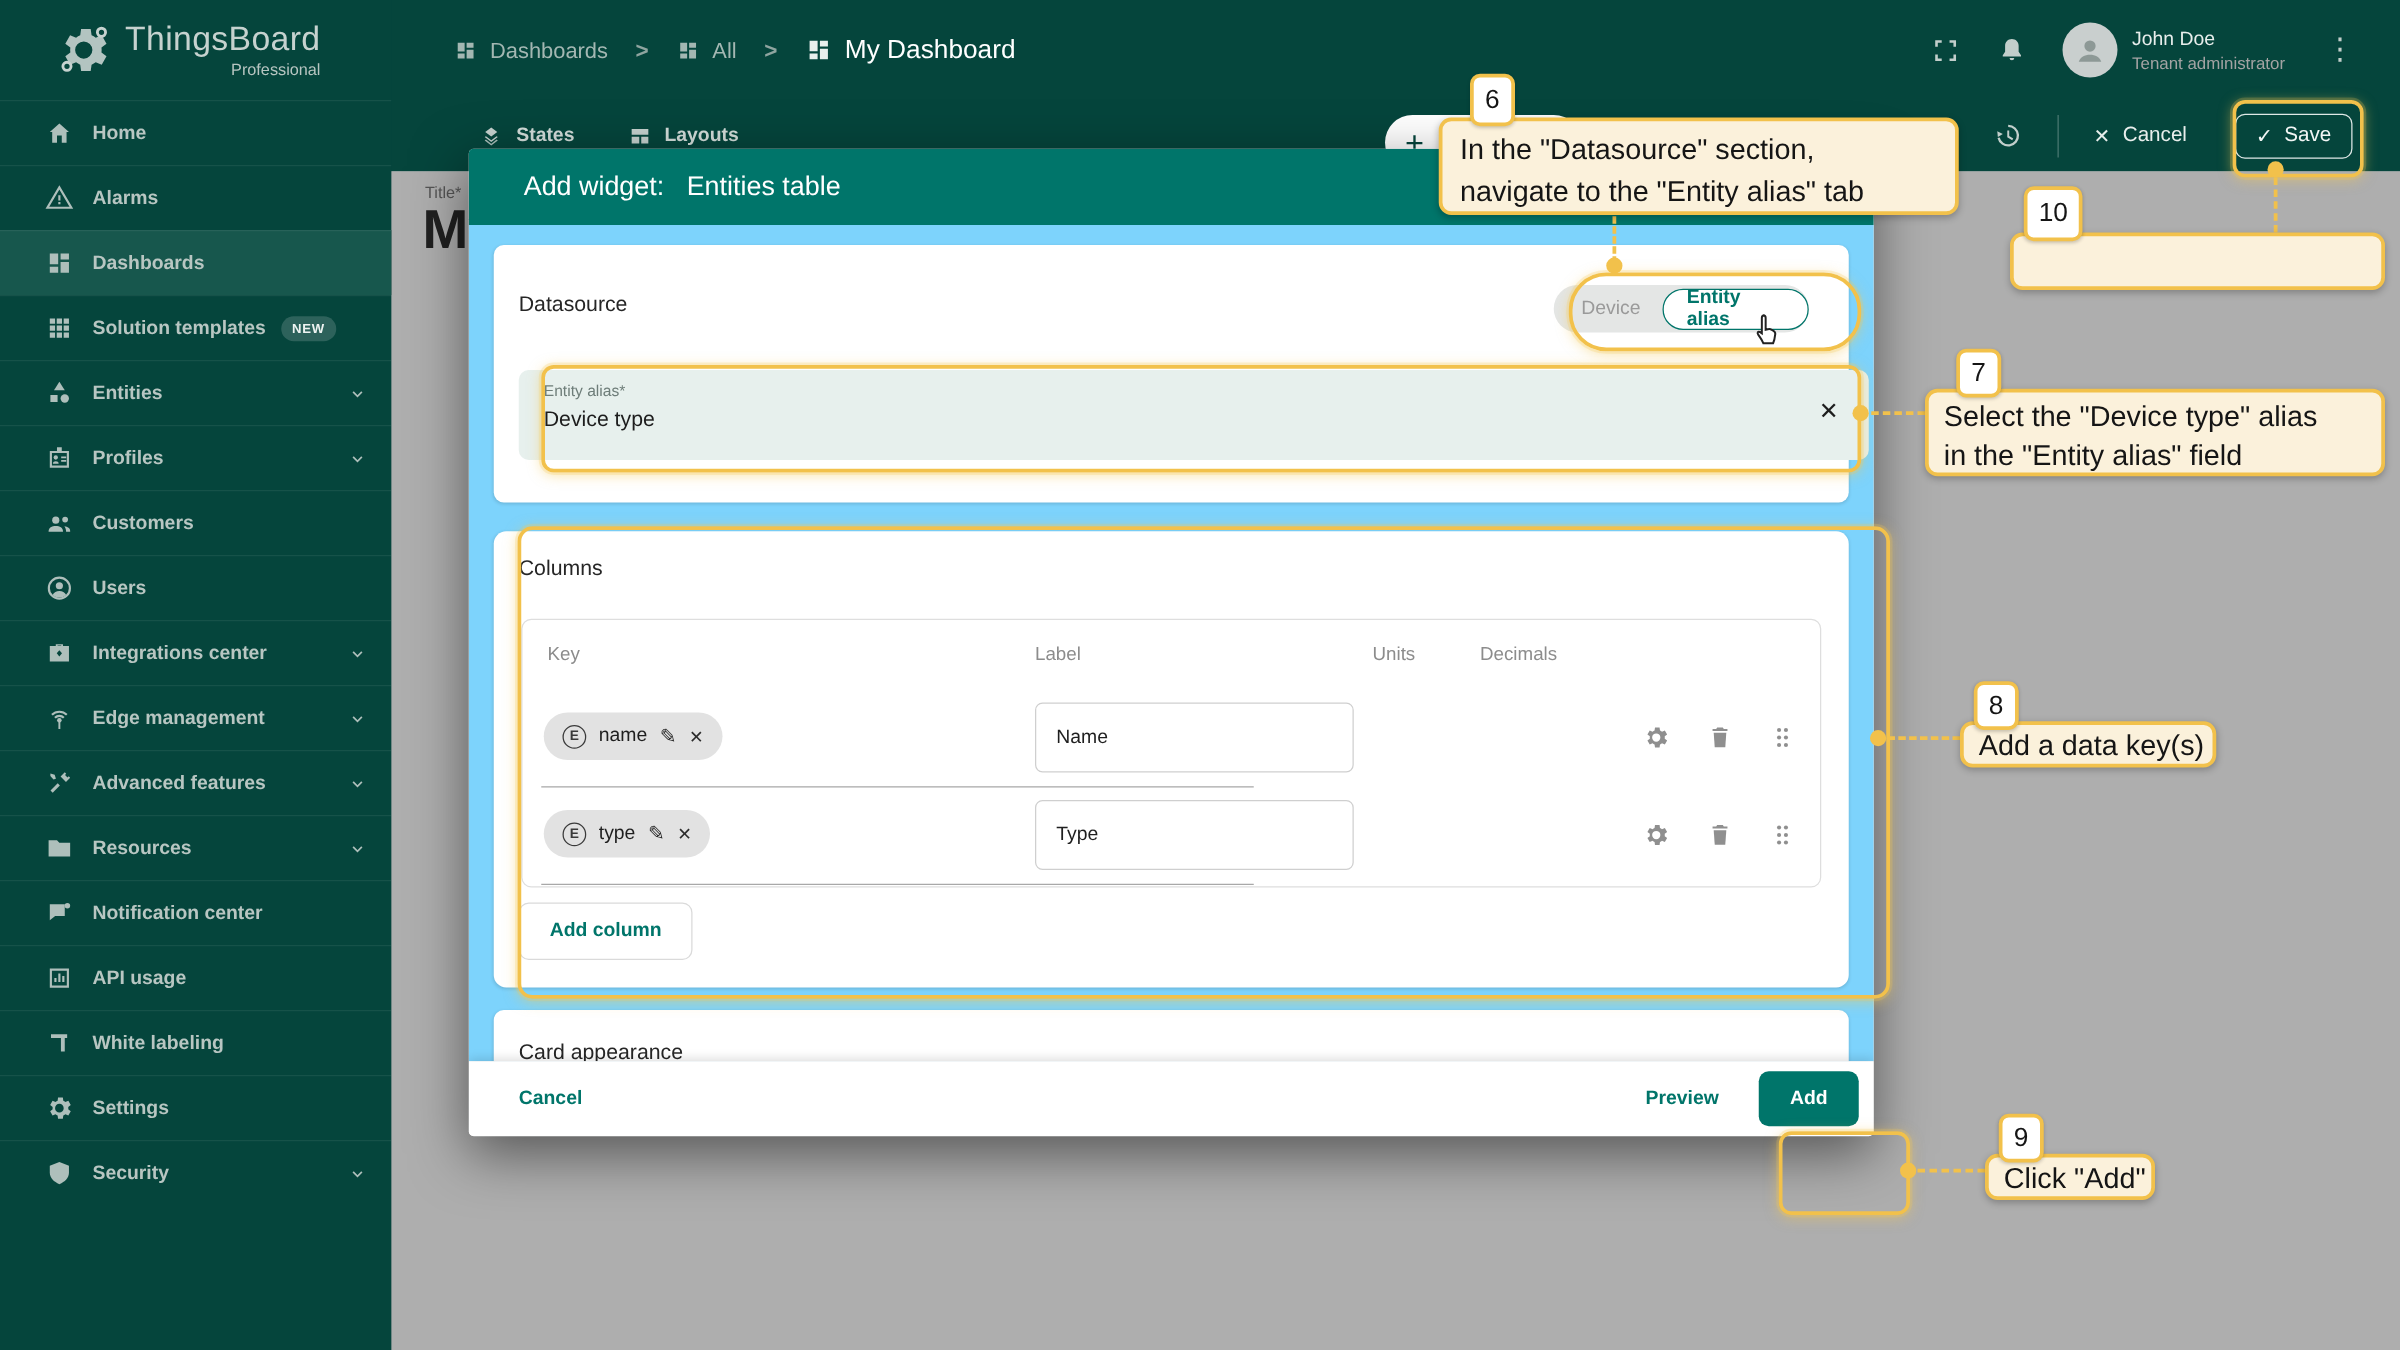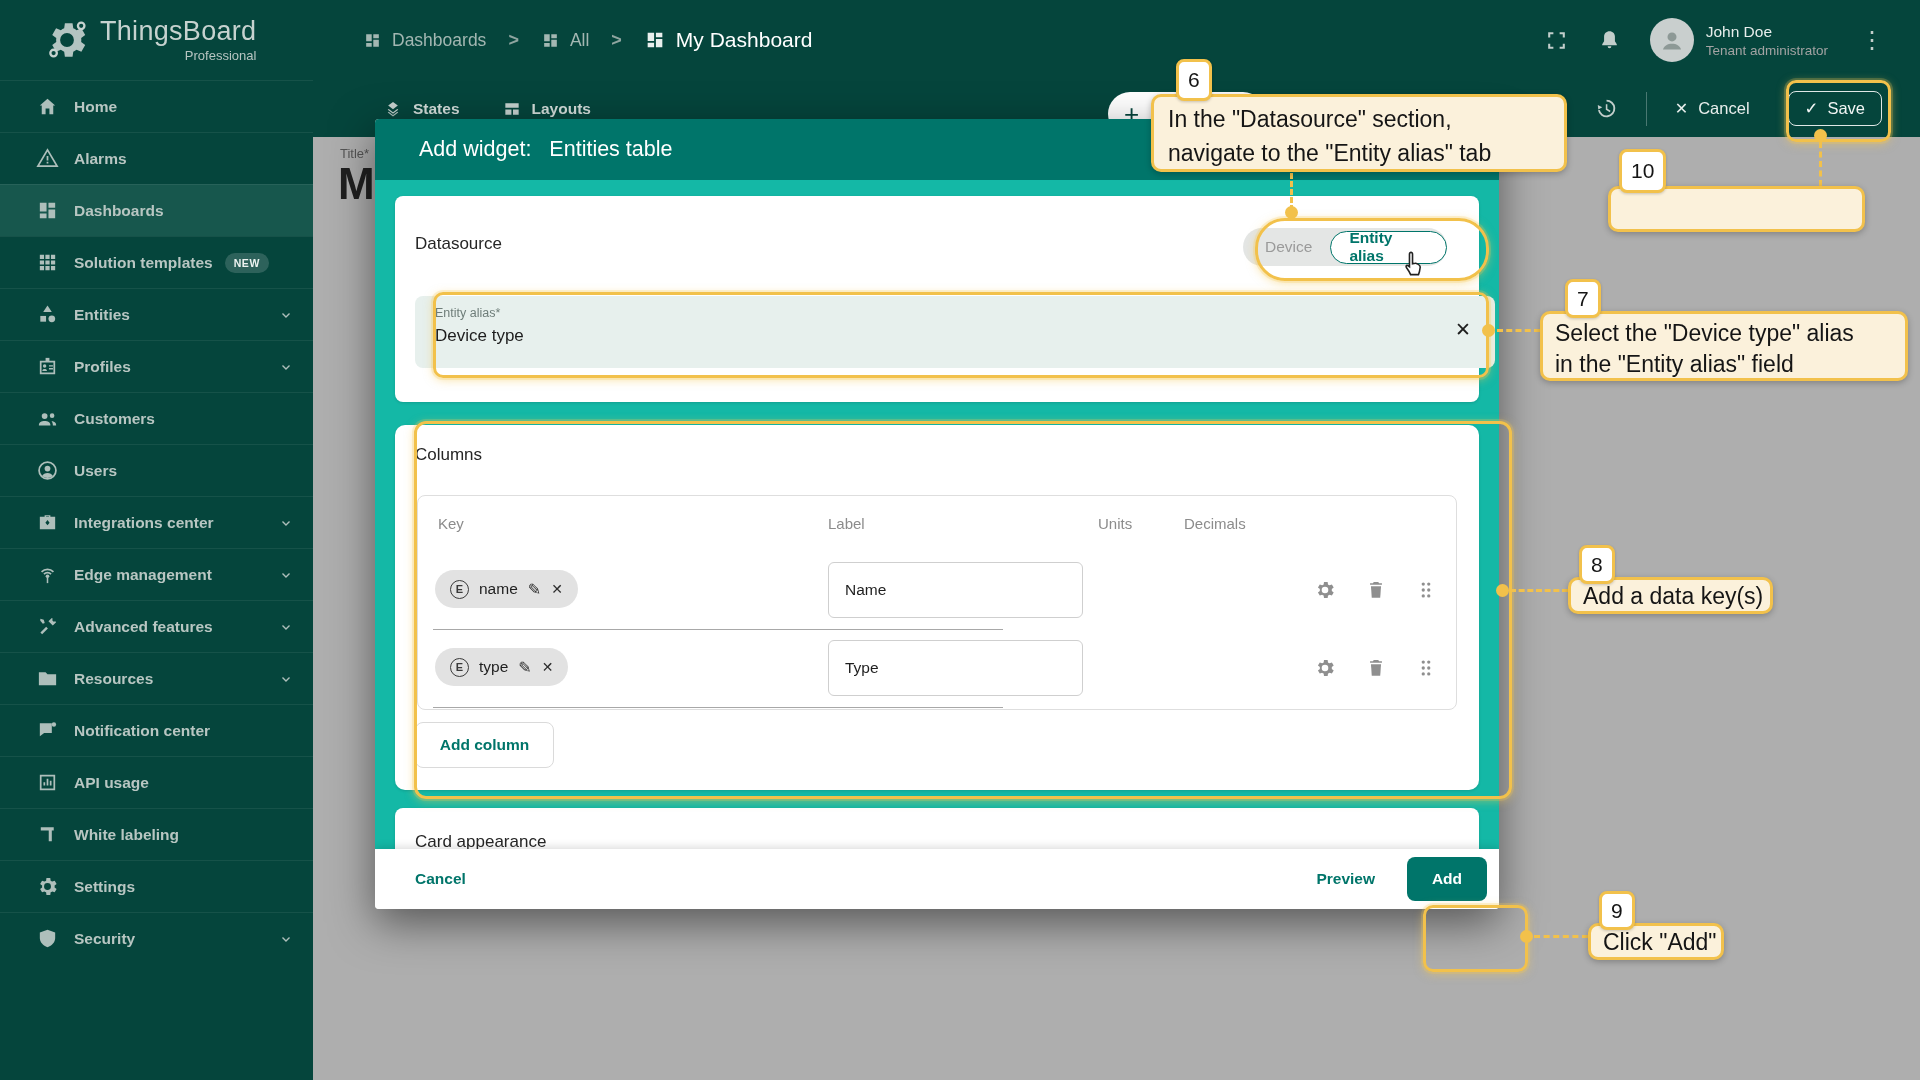--- a/index.html
+++ b/index.html
@@ -53,21 +53,21 @@
   .content{position:absolute;left:313px;top:137px;width:1607px;height:943px;background:#fff;overflow:hidden;}
   .pg-title-label{position:absolute;left:27px;top:9px;font-size:13px;color:#757575;}
   .pg-title-value{position:absolute;left:25px;top:22px;font-size:44px;font-weight:700;color:#212121;white-space:nowrap;}
   .overlay{position:absolute;left:313px;top:137px;width:1607px;height:943px;background:rgba(30,30,30,.36);z-index:40;}
   
   .modal{position:absolute;left:375px;top:119px;width:1124px;height:790px;background:#ECEEED;z-index:50;
     border-radius:4px;box-shadow:0 14px 44px rgba(0,0,0,.5);overflow:hidden;}
   .modal-header{position:absolute;left:0;top:0;right:0;height:61px;background:#00756A;display:flex;align-items:center;
     padding-left:44px;color:#fff;font-size:21.5px;font-weight:500;}
   .modal-title-widget{margin-left:18px;font-weight:400;}
-  .modal-body{position:absolute;left:0;top:61px;right:0;bottom:60px;background:#14b8a6;overflow:hidden;}
+  .modal-body{position:absolute;left:0;top:61px;right:0;bottom:60px;background:#7dd3fc;overflow:hidden;}
   .card{position:absolute;left:20px;width:1084px;background:#fff;border-radius:8px;box-shadow:0 1px 3px rgba(0,0,0,.14);}
   .card-ds{top:16px;height:206px;}
   .card-cols{top:245px;height:365px;border-radius:10px;}
   .card-ca{top:628px;height:97px;overflow:hidden;}
   .sec-heading{position:absolute;left:20px;font-size:17px;font-weight:500;color:#262626;}
   .ds-heading{top:38px;}
   .toggle{position:absolute;left:848px;top:32px;width:204px;height:38px;background:#E4E6E5;border-radius:19px;
     display:flex;align-items:center;}
   .toggle-device{color:#9A9A9A;font-size:15.5px;padding:0 18px 0 22px;cursor:pointer;}
   .toggle-alias{background:#fff;border:1.5px solid #00756A;color:#00756A;font-weight:700;font-size:15.5px;
@@ -125,21 +125,21 @@
   .badge{position:absolute;bottom:calc(100% - 4px);background:#fff;border:3px solid #F2C14B;border-radius:8px;
     padding:1px 9px;font-size:21px;color:#151515;box-shadow:0 1px 3px rgba(0,0,0,.2);}
   .co6{left:1151px;top:94px;width:416px;height:78px;font-size:23px;line-height:34px;padding:5px 0 0 14px;box-sizing:border-box;}
   .co6 .badge{left:22px;}
   .co7{left:1540px;top:311px;width:368px;height:70px;font-size:23px;line-height:31px;padding:4px 0 0 12px;box-sizing:border-box;}
   .co7 .badge{left:22px;}
   .co8{left:1568px;top:577px;width:205px;height:37px;font-size:23px;line-height:31px;padding:1px 0 0 12px;box-sizing:border-box;}
   .co8 .badge{left:8px;}
   .co9{left:1588px;top:923px;width:136px;height:37px;font-size:23px;line-height:31px;padding:1px 0 0 12px;box-sizing:border-box;}
   .co9 .badge{left:8px;}
-  .co10{left:1608px;top:186px;width:257px;height:46px;font-size:23px;line-height:36px;padding:3px 0 0 12px;box-sizing:border-box;}
+  .co10{left:1608px;top:186px;width:300px;height:46px;font-size:23px;line-height:36px;padding:3px 0 0 12px;box-sizing:border-box;}
   .co10 .badge{left:8px;}
   .cursor-hand{position:absolute;left:1400px;top:250px;width:30px;height:32px;z-index:95;pointer-events:none;}
 </style>
 </head>
 <body>
 
 <div class="stage">
 
   <div class="sidebar">
     <div class="logo">

